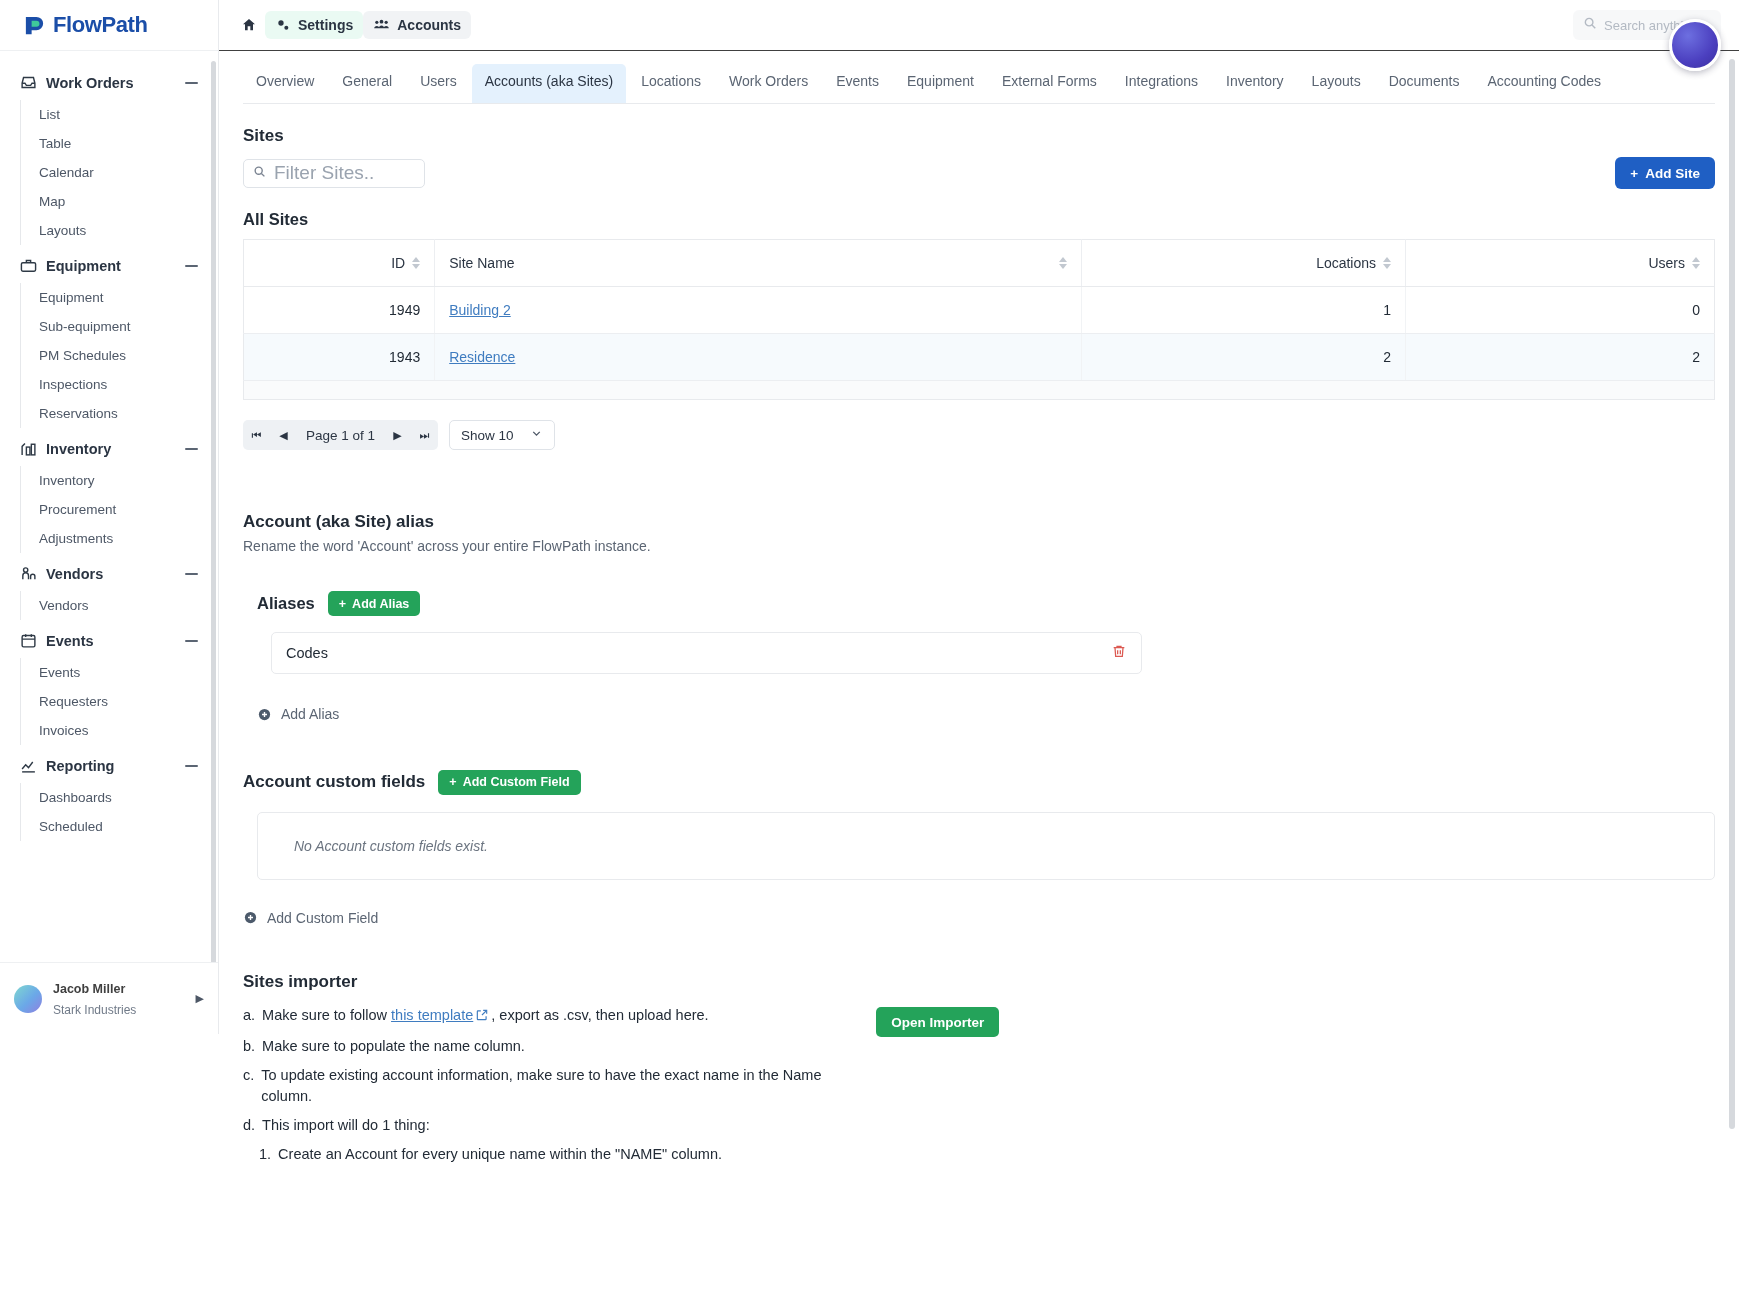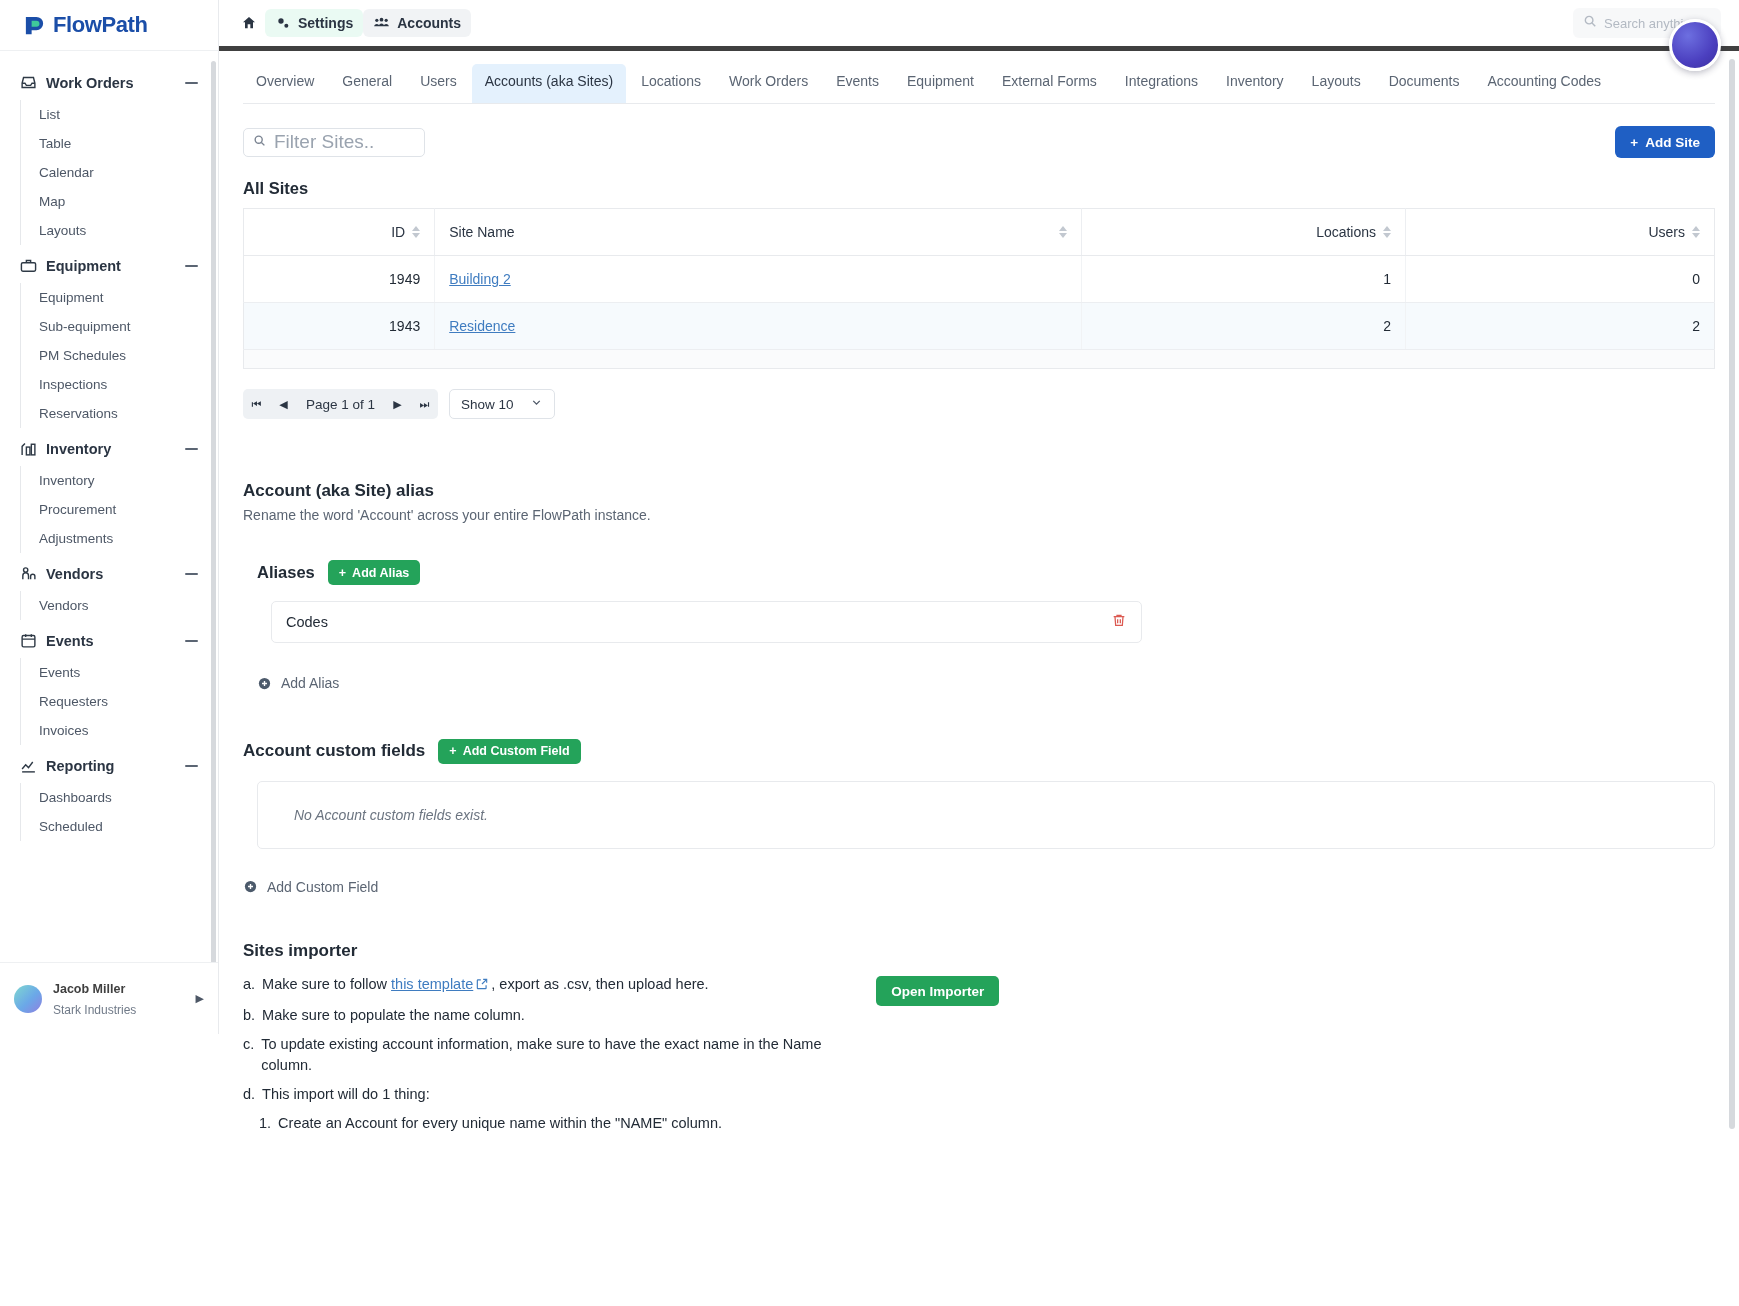--- a/index.html
+++ b/index.html
@@ -67,21 +67,21 @@
   .user-meta { flex: 1; line-height: 1.3; }
   .user-name { font-size: 12.5px; font-weight: bold; color: #404040; }
   .user-org { font-size: 12px; color: #707a88; }
   .user-caret { color: #4d5766; font-size: 11px; }
 
   
   .main { flex: 1; display: flex; flex-direction: column; min-width: 0; position: relative; }
   .topbar {
     height: 51px; display: flex; align-items: center;
     padding: 0 18px 0 14px; gap: 0px;
-    border-bottom: 5px solid #404040; background: #fff;
+    border-bottom: 1px solid #404040; background: #fff;
   }
   .crumb {
     display: flex; align-items: center; gap: 7px;
     padding: 6px 10px; border-radius: 6px; cursor: pointer;
     font-size: 14px; font-weight: bold; color: #2b3543;
   }
   .crumb.home { padding: 6px 8px; }
   .crumb.teal { background: #eafaf3; }
   .crumb.grey { background: #f1f3f5; }
   .crumb svg { display: block; }
@@ -443,20 +443,21 @@
             <div class="tab">External Forms</div>
             <div class="tab">Integrations</div>
             <div class="tab">Inventory</div>
             <div class="tab">Layouts</div>
             <div class="tab">Documents</div>
             <div class="tab">Accounting Codes</div>
           </div>
         </div>
 
         <div class="panel">
+          <div class="section-title">Sites</div>
 
           <div class="filter-row">
             <div class="filter-input">
               <span>
                 <svg viewBox="0 0 24 24" width="13" height="13" fill="none" stroke="#7b8492" stroke-width="2.6">
                   <circle cx="10.5" cy="10.5" r="6.5"></circle>
                     <path d="M15.5 15.5L21 21"></path>
                 </svg>
               </span>
               <span class="filter-ph">Filter Sites..</span>

